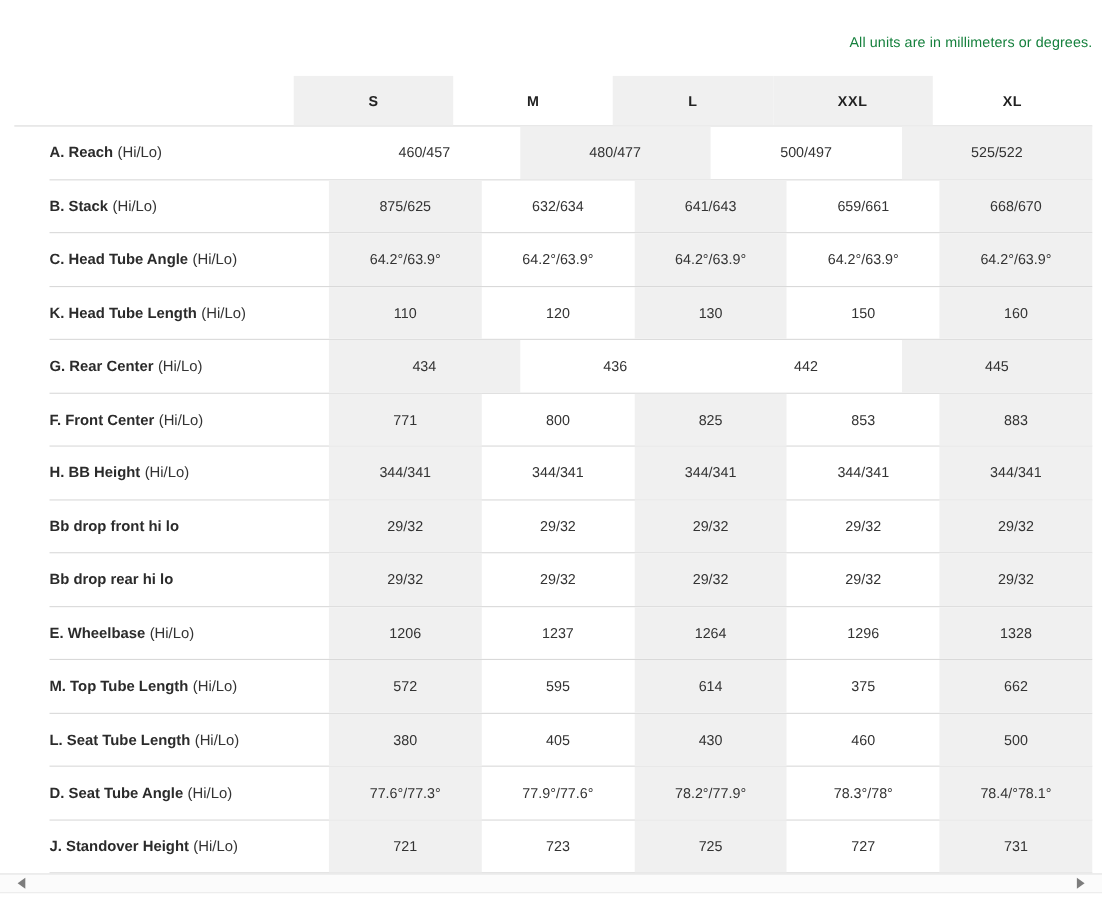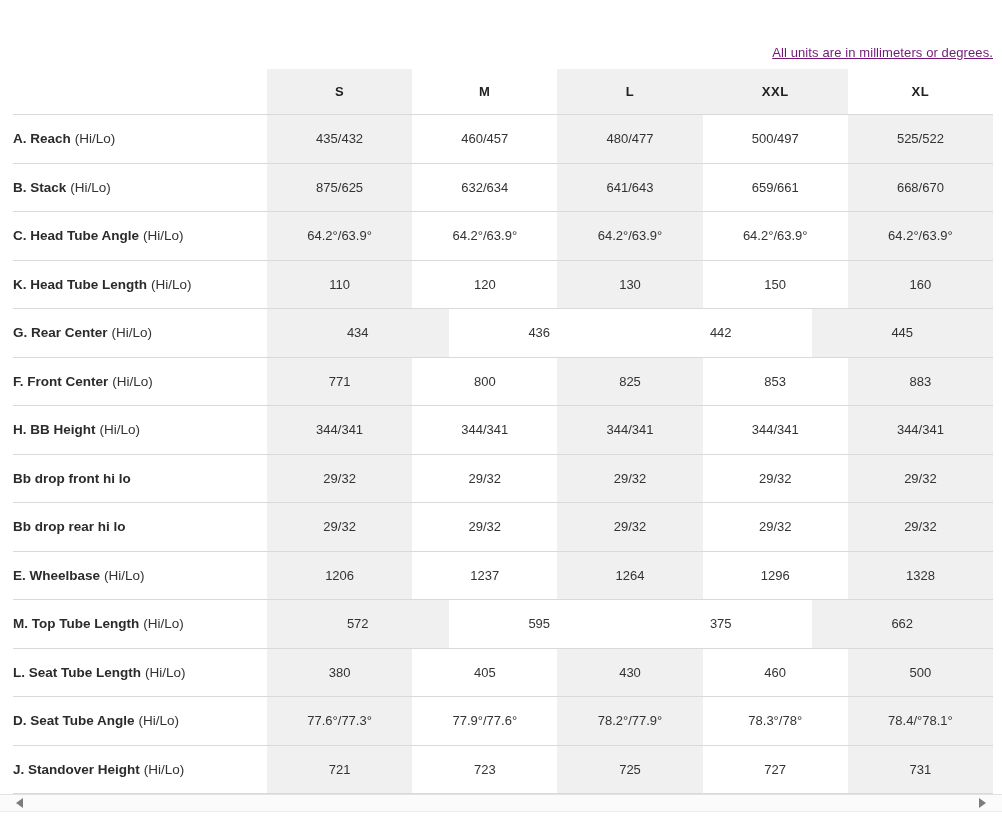--- a/index.html
+++ b/index.html
@@ -4,29 +4,29 @@
 <style>
   * { margin: 0; padding: 0; box-sizing: border-box; }
   html, body { background: #ffffff; }
   body {
     width: 1002px; height: 816px;
     position: relative; overflow: hidden;
     font-family: "Liberation Sans", "DejaVu Sans", sans-serif;
     color: #333333;
   }
   .note {
-    position: absolute; top: 45px; right: 9px;
-    font-size: 13px; color: #701a75; letter-spacing: 0.1px; text-decoration: underline;
+    position: absolute; top: 31px; right: 9px;
+    font-size: 13px; color: #15803d; letter-spacing: 0.1px;
   }
   .geo-table {
     position: absolute; left: 13px; top: 69px; width: 980px;
   }
   .trow { display: flex; align-items: stretch; border-bottom: 1px solid #d9d9d9; }
   .hrow { height: 46px; }
-  .drow { height: 48.5px; }
+  .drow { height: 48.5px; margin-left: 32px; }
   .cell { display: flex; align-items: center; justify-content: center; }
   .label-cell {
     flex: 0 0 254px; justify-content: flex-start;
     font-size: 13.5px; color: #2b2b2b; padding-right: 10px;
     white-space: nowrap; overflow: hidden;
   }
   .label-cell .lbl { font-weight: 700; }
   .label-cell .sfx { font-weight: 400; color: #333333; margin-left: 4px; }
   .val-cell { flex: 1 1 0; font-size: 13px; color: #333333; }
   .head-cell { flex: 1 1 0; font-size: 13px; font-weight: 700; color: #222222; letter-spacing: 0.6px; }
@@ -62,21 +62,20 @@
       <div class="cell head-cell stripe">L</div>
       <div class="cell head-cell stripe">XXL</div>
       <div class="cell head-cell">XL</div>
     </div>
   <div id="table-body">
       <div class="trow drow">
         <div class="cell label-cell">
           <span class="lbl">A. Reach</span>
           <span class="sfx">(Hi/Lo)</span>
         </div>
-        <div class="cell val-cell stripe">435/432</div>
         <div class="cell val-cell">460/457</div>
         <div class="cell val-cell stripe">480/477</div>
         <div class="cell val-cell">500/497</div>
         <div class="cell val-cell stripe">525/522</div>
       </div>
       <div class="trow drow">
         <div class="cell label-cell">
           <span class="lbl">B. Stack</span>
           <span class="sfx">(Hi/Lo)</span>
         </div>
@@ -173,20 +172,21 @@
         <div class="cell val-cell">1296</div>
         <div class="cell val-cell stripe">1328</div>
       </div>
       <div class="trow drow">
         <div class="cell label-cell">
           <span class="lbl">M. Top Tube Length</span>
           <span class="sfx">(Hi/Lo)</span>
         </div>
         <div class="cell val-cell stripe">572</div>
         <div class="cell val-cell">595</div>
+        <div class="cell val-cell stripe">614</div>
         <div class="cell val-cell">375</div>
         <div class="cell val-cell stripe">662</div>
       </div>
       <div class="trow drow">
         <div class="cell label-cell">
           <span class="lbl">L. Seat Tube Length</span>
           <span class="sfx">(Hi/Lo)</span>
         </div>
         <div class="cell val-cell stripe">380</div>
         <div class="cell val-cell">405</div>

